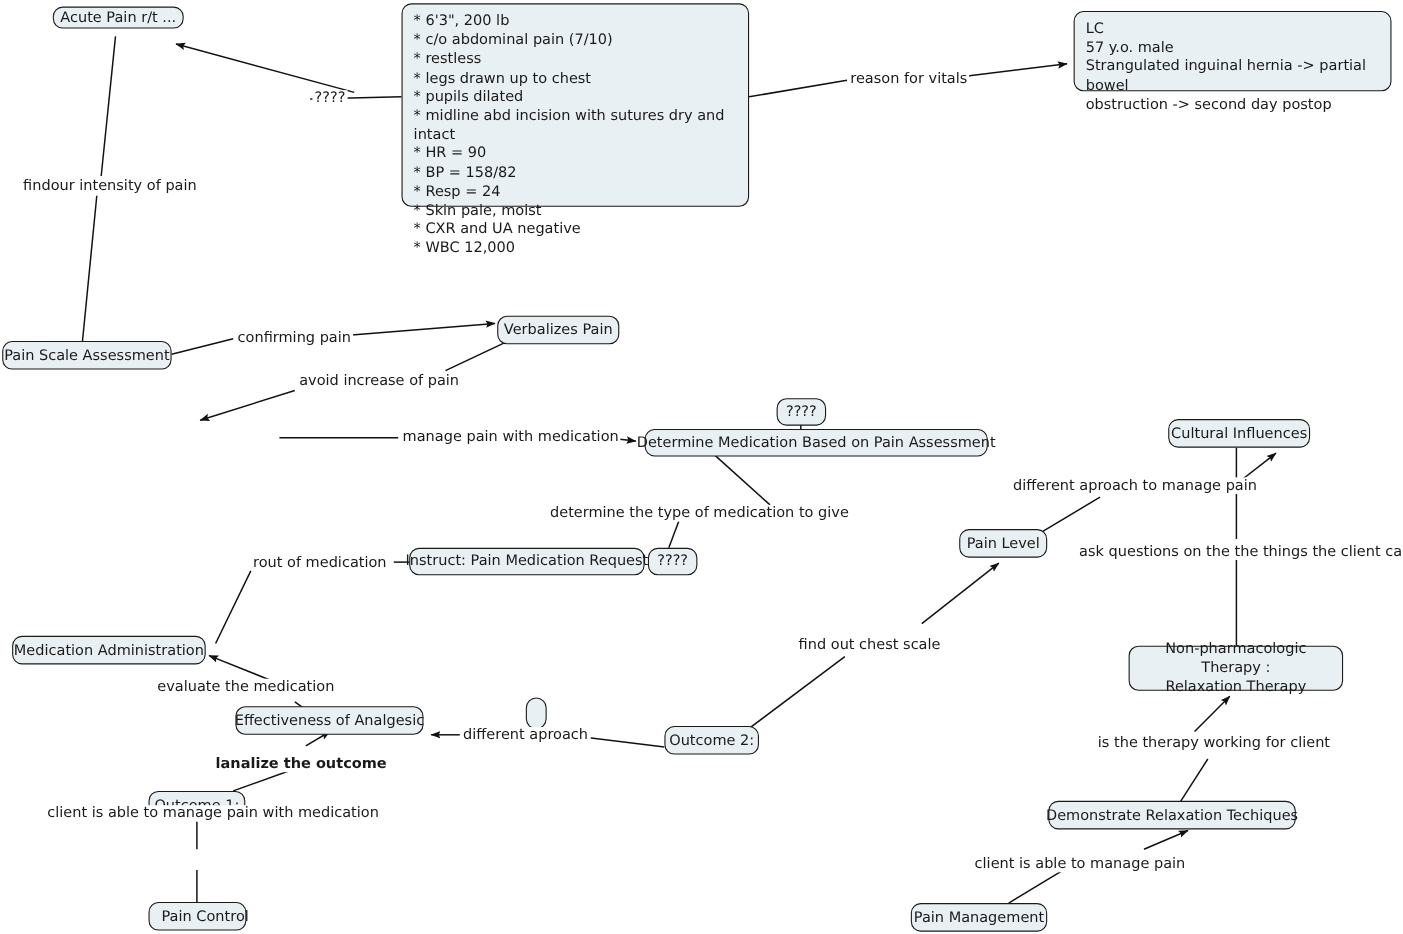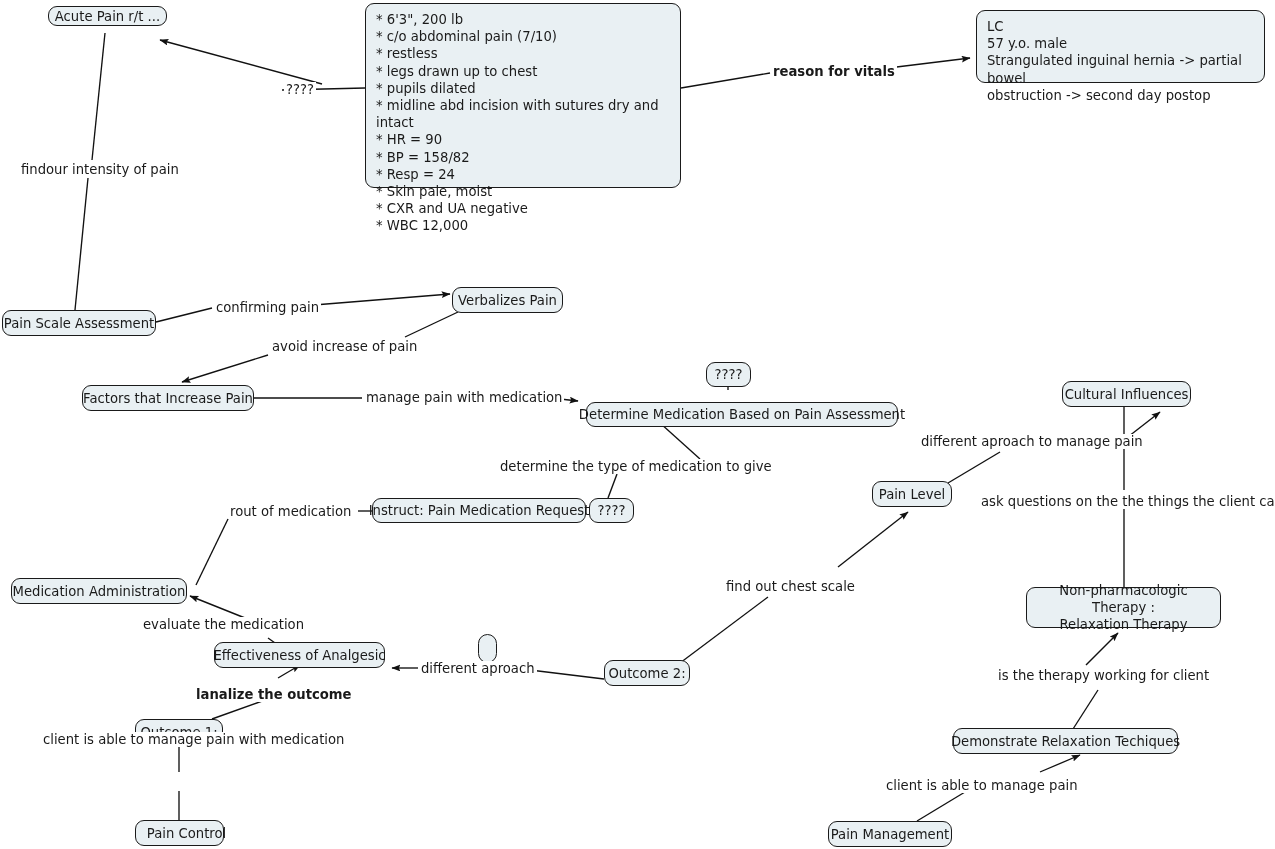--- a/index.html
+++ b/index.html
@@ -155,25 +155,24 @@
 
   <div class="node boxy" style="left:976px; top:10px; width:289px; height:73px;">LC
 57 y.o. male
 Strangulated inguinal hernia -&gt; partial bowel
 obstruction -&gt; second day postop</div>
 
   <div class="node" style="left:2px; top:310px; width:154px; height:26px;">Pain Scale Assessment</div>
 
   <div class="node" style="left:452px; top:287px; width:111px; height:26px;">Verbalizes Pain</div>
 
-  <div class="node" style="left:82px; top:385px; width:172px; height:26px;">Factors that Increase Pain</div>
 
   <div class="node" style="left:706px; top:362px; width:45px; height:25px;">????</div>
 
-  <div class="node" style="left:586px; top:390px; width:312px; height:25px;margin-top:12px;">Determine Medication Based on Pain Assessment</div>
+  <div class="node" style="left:586px; top:390px; width:312px; height:25px;">Determine Medication Based on Pain Assessment</div>
 
   <div class="node" style="left:372px; top:498px; width:214px; height:25px;">Instruct: Pain Medication Request</div>
 
   <div class="node" style="left:589px; top:498px; width:45px; height:25px;">????</div>
 
   <div class="node" style="left:11px; top:578px; width:176px; height:26px;">Medication Administration</div>
 
   <div class="node" style="left:214px; top:642px; width:171px; height:26px;">Effectiveness of Analgesic</div>
 
   <div class="node capsule" style="left:478px; top:634px; width:19px; height:29px; border-radius:10px;"></div>
@@ -190,21 +189,21 @@
 
   <div class="node" style="left:953px; top:728px; width:225px; height:26px;">Demonstrate Relaxation Techiques</div>
 
   <div class="node multiline" style="left:1026px; top:587px; width:195px; height:41px;">Non-pharmacologic Therapy :
 Relaxation Therapy</div>
 
   <div class="node" style="left:828px; top:821px; width:124px; height:26px;">Pain Management</div>
 
   <div class="edge-label" style="left:284px; top:82px;">????</div>
 
-  <div class="edge-label" style="left:771px; top:64px;font-weight:bold;">reason for vitals</div>
+  <div class="edge-label" style="left:771px; top:64px;">reason for vitals</div>
 
   <div class="edge-label" style="left:19px; top:162px;">findour intensity of pain</div>
 
   <div class="edge-label" style="left:214px; top:300px;">confirming pain</div>
 
   <div class="edge-label" style="left:270px; top:339px;">avoid increase of pain</div>
 
   <div class="edge-label" style="left:364px; top:390px;">manage pain with medication</div>
 
   <div class="edge-label" style="left:498px; top:459px;">determine the type of medication to give</div>

